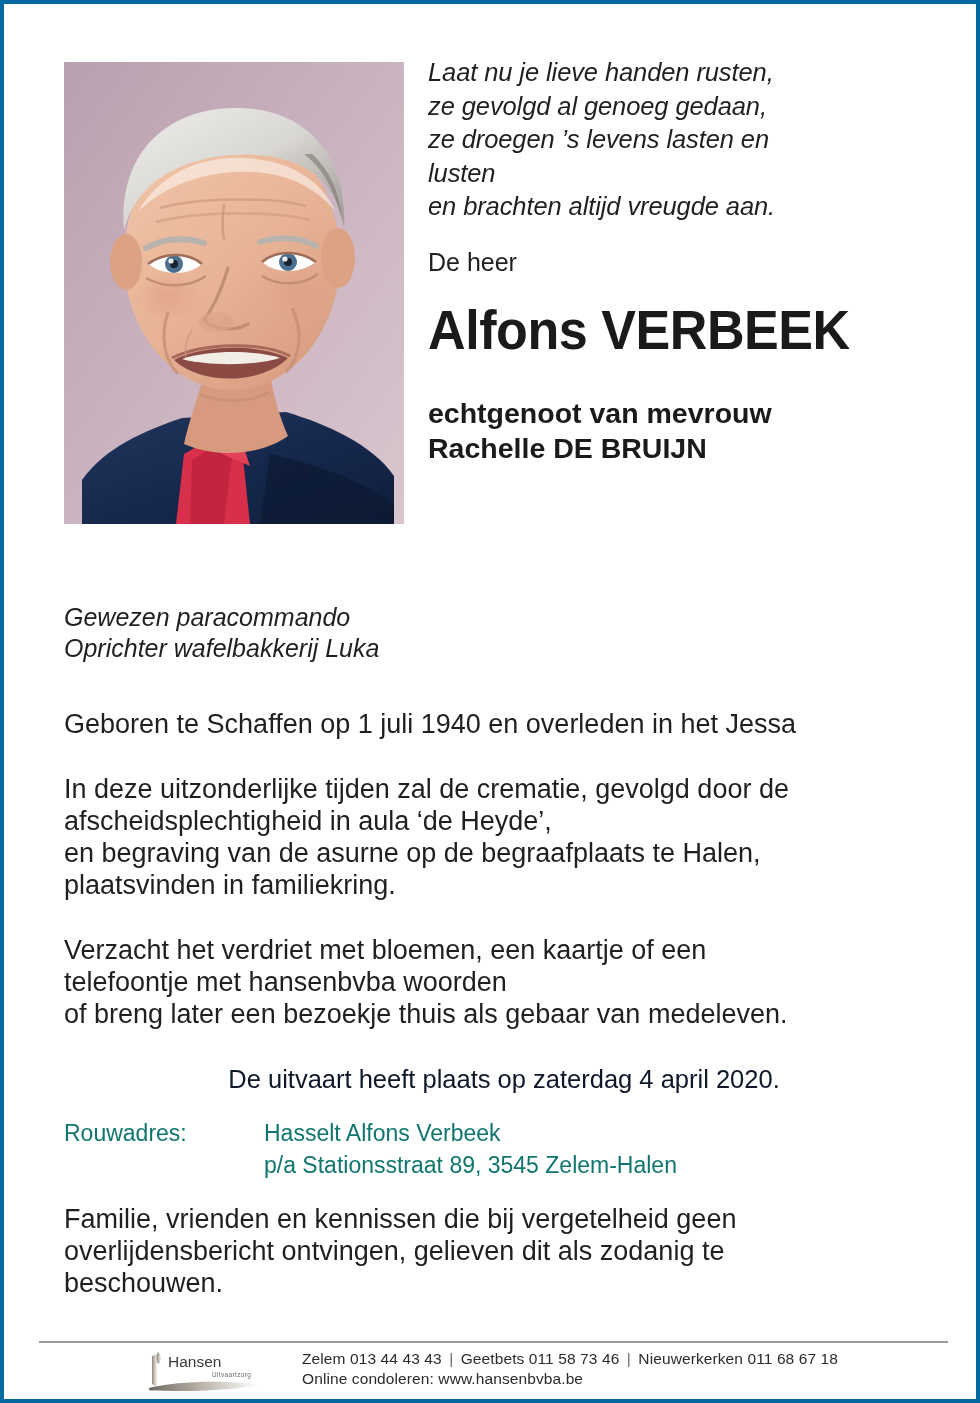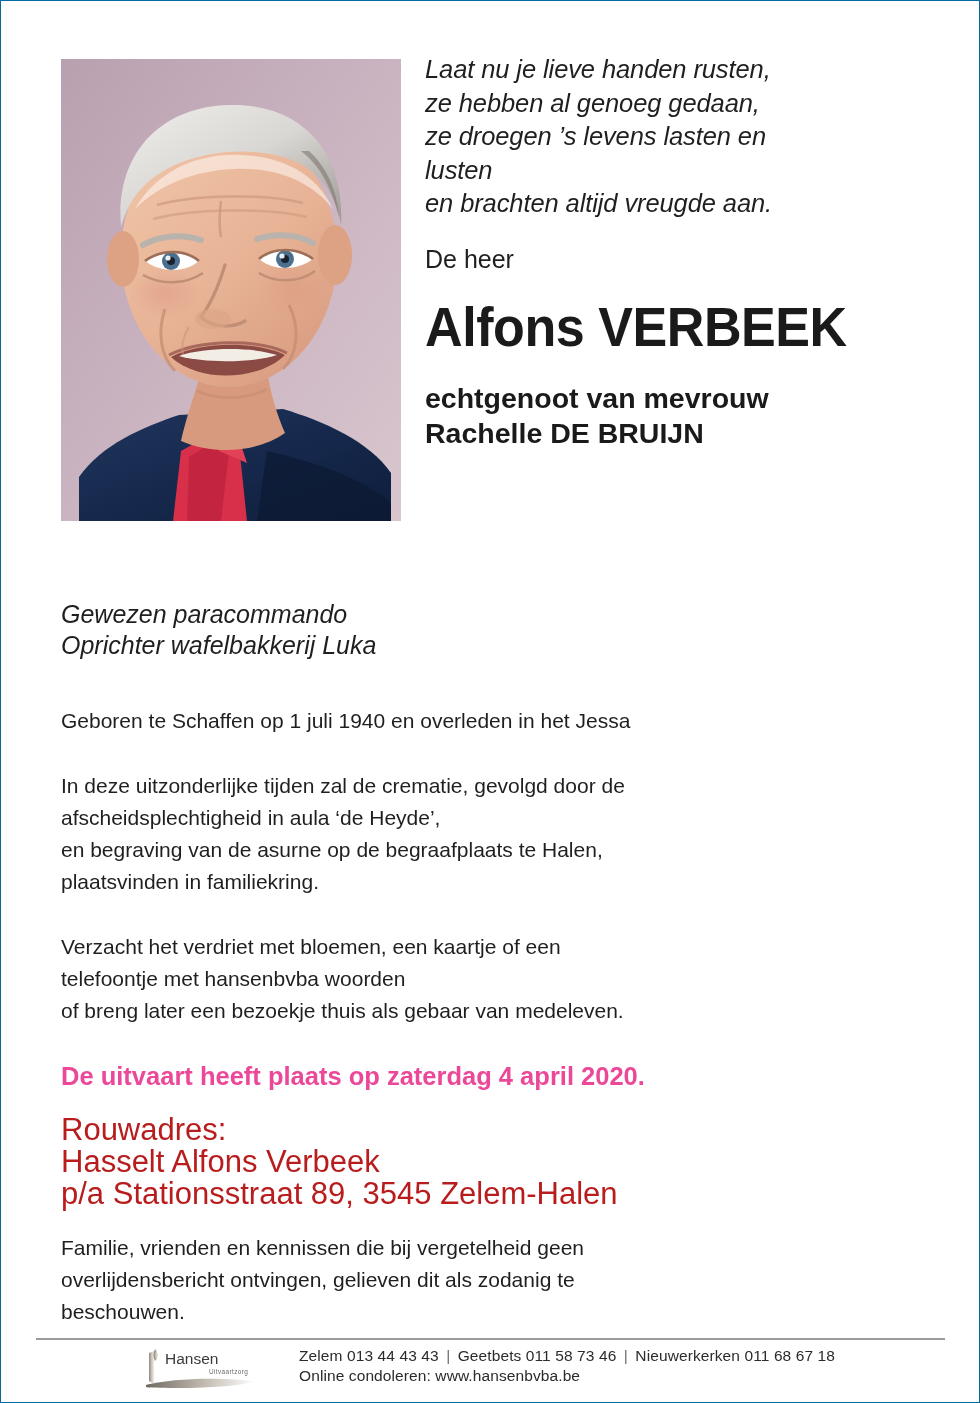--- a/index.html
+++ b/index.html
@@ -11,21 +11,21 @@
     font-family: "Liberation Sans", sans-serif;
     color: #1a1a1a;
   }
 
   #card {
     position: relative;
     width: 980px;
     height: 1403px;
     background: #ffffff;
     box-sizing: border-box;
-    border: 1px solid #0369a1;
+    border: 4px solid #0369a1;
     overflow: hidden;
   }
 
   
   .top-area {
     position: absolute;
     left: 0;
     top: 0;
     width: 980px;
     height: 545px;
@@ -72,21 +72,21 @@
     line-height: 60px;
     font-weight: bold;
     letter-spacing: -0.5px;
     color: #1a1a1a;
     transform: scaleX(0.93);
     transform-origin: left center;
     white-space: nowrap;
   }
 
   .spouse {
-    margin-top: 24px;
+    margin-top: 36px;
     font-size: 28.5px;
     line-height: 35px;
     font-weight: bold;
     color: #1a1a1a;
   }
   .spouse div { white-space: nowrap; }
 
   
   .body-text {
     position: absolute;
@@ -98,44 +98,44 @@
 
   .roles {
     font-style: italic;
     font-size: 25px;
     line-height: 31px;
     color: #1f1f1f;
   }
   .roles div { white-space: nowrap; }
 
   .para {
-    font-size: 21px;
+    font-size: 27px;
     line-height: 32px;
     color: #1f1f1f;
   }
   .para div { white-space: nowrap; }
 
   .gap-lg { height: 44px; }
   .gap-md { height: 33px; }
   .gap-sm { height: 22px; }
 
   .bold-line {
     font-size: 25.5px;
     line-height: 32px;
-    font-weight: bold;
-    color: #ec4899;
+    font-weight: normal;
+    color: #0f172a;
     white-space: nowrap;
+    text-align: center;
   }
 
   .addr-row {
     display: flex;
-    font-size: 31px;
+    font-size: 23px;
     line-height: 32px;
-    color: #b91c1c;
-    flex-direction: column;
+    color: #0f766e;
   }
   .addr-label { width: 200px; flex: none; white-space: nowrap; }
   .addr-lines div { white-space: nowrap; }
 
   
   .footer-rule {
     position: absolute;
     left: 35px;
     top: 1337px;
     width: 909px;
@@ -265,21 +265,21 @@
         <path d="M228 246 C240 270 236 296 222 310" stroke="#c78f74" stroke-width="3" fill="none" opacity="0.8"></path>
         <path d="M136 332 C158 342 188 340 206 330" stroke="#c78f74" stroke-width="2.6" fill="none" opacity="0.7"></path>
         <path d="M128 268 C122 278 120 288 122 296" stroke="#cb9379" stroke-width="2" fill="none" opacity="0.6"></path>
       </svg>
     </div>
 
     <div class="headline-block">
 
       <div class="poem">
         <div>Laat nu je lieve handen rusten,</div>
-        <div>ze hebben al genoeg gedaan,</div>
+        <div>ze gevolgd al genoeg gedaan,</div>
         <div>ze droegen ’s levens lasten en</div>
         <div>lusten</div>
         <div>en brachten altijd vreugde aan.</div>
       </div>
 
       <div class="deheer">De heer</div>
 
       <div class="fullname">Alfons VERBEEK</div>
 
       <div class="spouse">

